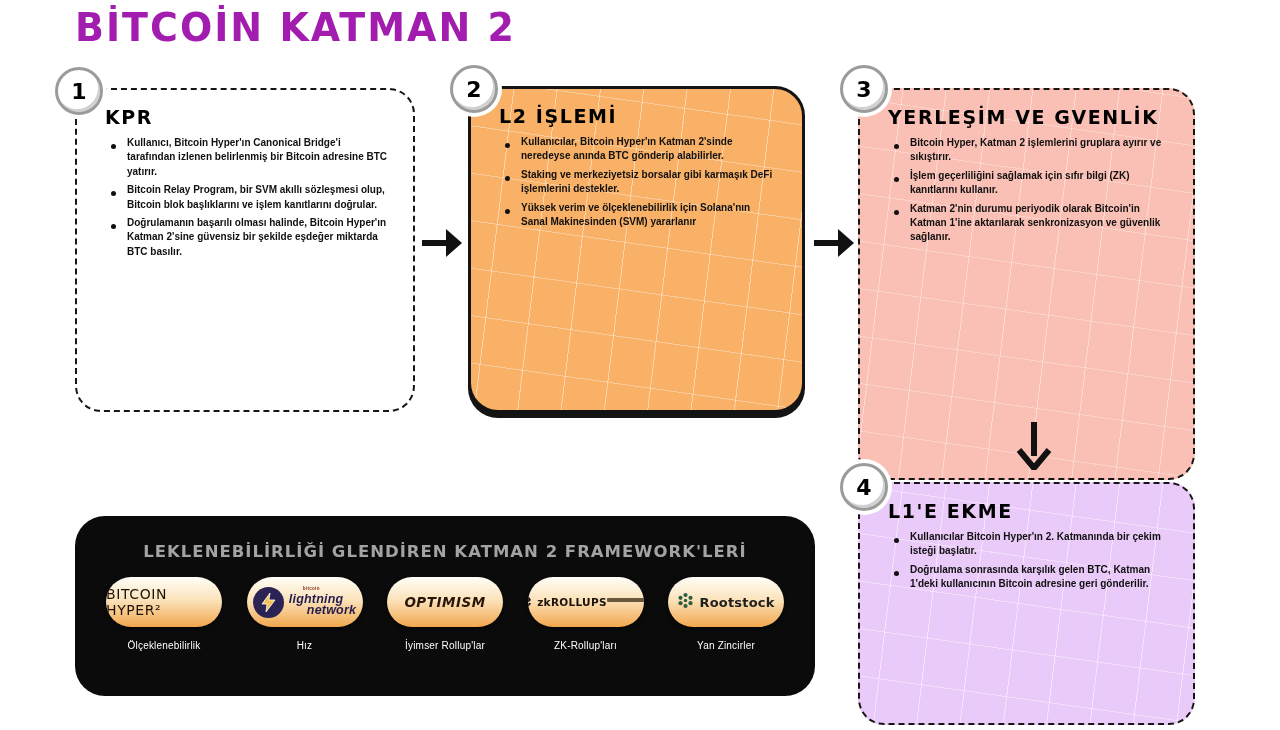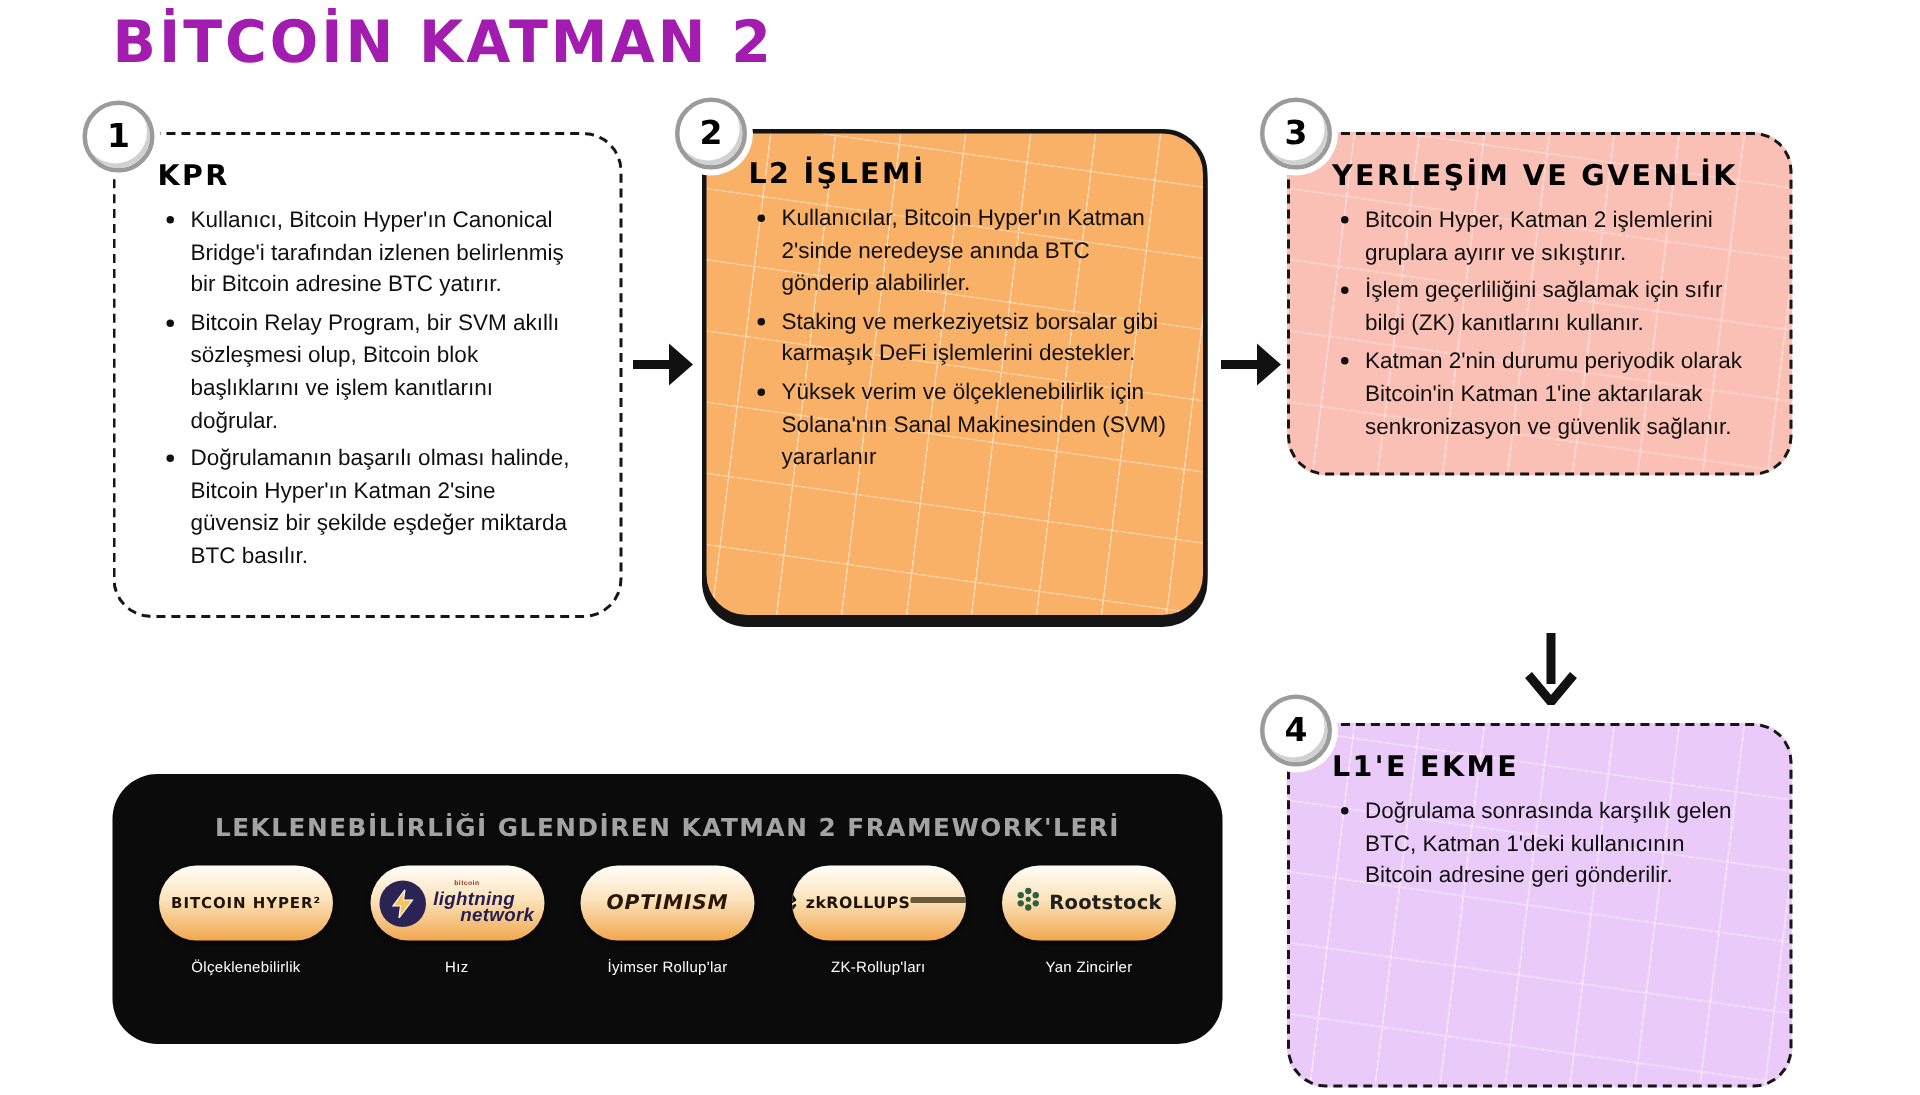--- a/index.html
+++ b/index.html
@@ -18,36 +18,36 @@
     position:absolute; border-radius:26px; padding:16px 24px 0 28px;
   }
   .step-box .heading {
     font-family:"DejaVu Sans", sans-serif;
     font-weight:800; font-size:19px; letter-spacing:1.6px; color:#000;
     margin-bottom:8px;
   }
   .step-box ul { list-style:none; padding-left:6px; }
   .step-box li {
     position:relative; padding-left:16px;
-    font-size:15px; line-height:1.44; margin-bottom:4px; color:#101010;
+    font-size:10px; line-height:1.44; margin-bottom:4px; color:#101010;font-weight:bold;
   }
   .step-box li::before {
     content:""; position:absolute; left:0; top:8px;
     width:5px; height:5px; border-radius:50%; background:#101010;
   }
 
   .box1 { left:75px; top:88px; width:340px; height:324px;
     background:#ffffff; border:2px dashed #161616; }
   .box2 { left:468px; top:86px; width:337px; height:327px;
     background:
       repeating-linear-gradient(97deg, rgba(255,255,255,0) 0 42px, rgba(255,255,255,.45) 42px 43px),
       repeating-linear-gradient(8deg, rgba(255,255,255,0) 0 46px, rgba(255,255,255,.35) 46px 47px),
       #F8B166;
     border:3px solid #141414; box-shadow:0 5px 0 #141414; border-radius:30px; }
-  .box3 { left:858px; top:88px; width:337px; height:229px;
+  .box3 { left:858px; top:88px; width:337px; height:392px;
     background:
       repeating-linear-gradient(97deg, rgba(255,255,255,0) 0 42px, rgba(255,255,255,.4) 42px 43px),
       repeating-linear-gradient(8deg, rgba(255,255,255,0) 0 46px, rgba(255,255,255,.3) 46px 47px),
       #FBC0B5;
     border:2px dashed #161616; }
   .box4 { left:858px; top:482px; width:337px; height:243px;
     background:
       repeating-linear-gradient(97deg, rgba(255,255,255,0) 0 42px, rgba(255,255,255,.5) 42px 43px),
       repeating-linear-gradient(8deg, rgba(255,255,255,0) 0 46px, rgba(255,255,255,.4) 46px 47px),
       #EACAF9;
@@ -90,22 +90,22 @@
     box-shadow:0 2px 4px rgba(0,0,0,.5);
     position:relative; overflow:hidden;
   }
   .fw-caption {
     margin-top:13px; color:#fff; text-align:center;
     font-weight:normal; font-size:10px; letter-spacing:.2px;
     white-space:nowrap;
   }
 
   .pill-hyper-text {
-    font-family:"DejaVu Sans", sans-serif; font-weight:700;
-    font-size:10px; letter-spacing:.6px; color:#201409;
+    font-family:"DejaVu Sans", sans-serif; font-weight:400;
+    font-size:14px; letter-spacing:.6px; color:#201409;
   }
   .ln-circle {
     width:31px; height:31px; border-radius:50%; background:#2b2353;
     display:flex; align-items:center; justify-content:center; flex:0 0 auto;
   }
   .ln-text { display:flex; flex-direction:column; align-items:flex-start; line-height:1; }
   .ln-top { font-size:4.5px; font-weight:bold; color:#8c2f18; letter-spacing:.3px; margin-bottom:1px; margin-left:14px; }
   .ln-word { font-style:italic; font-weight:bold; font-size:12.5px; color:#241d4f; letter-spacing:.2px; }
   .ln-word2 { margin-left:18px; margin-top:-1px; }
   .pill-optimism-text {
@@ -180,20 +180,21 @@
         <path d="M7 30 L22 48 L37 30" stroke="#111" stroke-width="6" fill="none" stroke-linejoin="miter"></path>
       </svg>
   </div>
 
   <div class="badge badge4">
       <span>4</span>
     </div>
   <div class="step-box box4">
     <div class="heading">L1'E EKME</div>
     <ul>
+      <li>Kullanıcılar Bitcoin Hyper'ın 2. Katmanında bir çekim isteği başlatır.</li>
       <li>Doğrulama sonrasında karşılık gelen BTC, Katman 1'deki kullanıcının Bitcoin adresine geri gönderilir.</li>
     </ul>
   </div>
 
   <div class="fw-panel">
     <div class="fw-title">LEKLENEBİLİRLİĞİ GLENDİREN KATMAN 2 FRAMEWORK'LERİ</div>
     <div class="fw-row">
 
       <div class="fw-item">
         <div class="pill">

